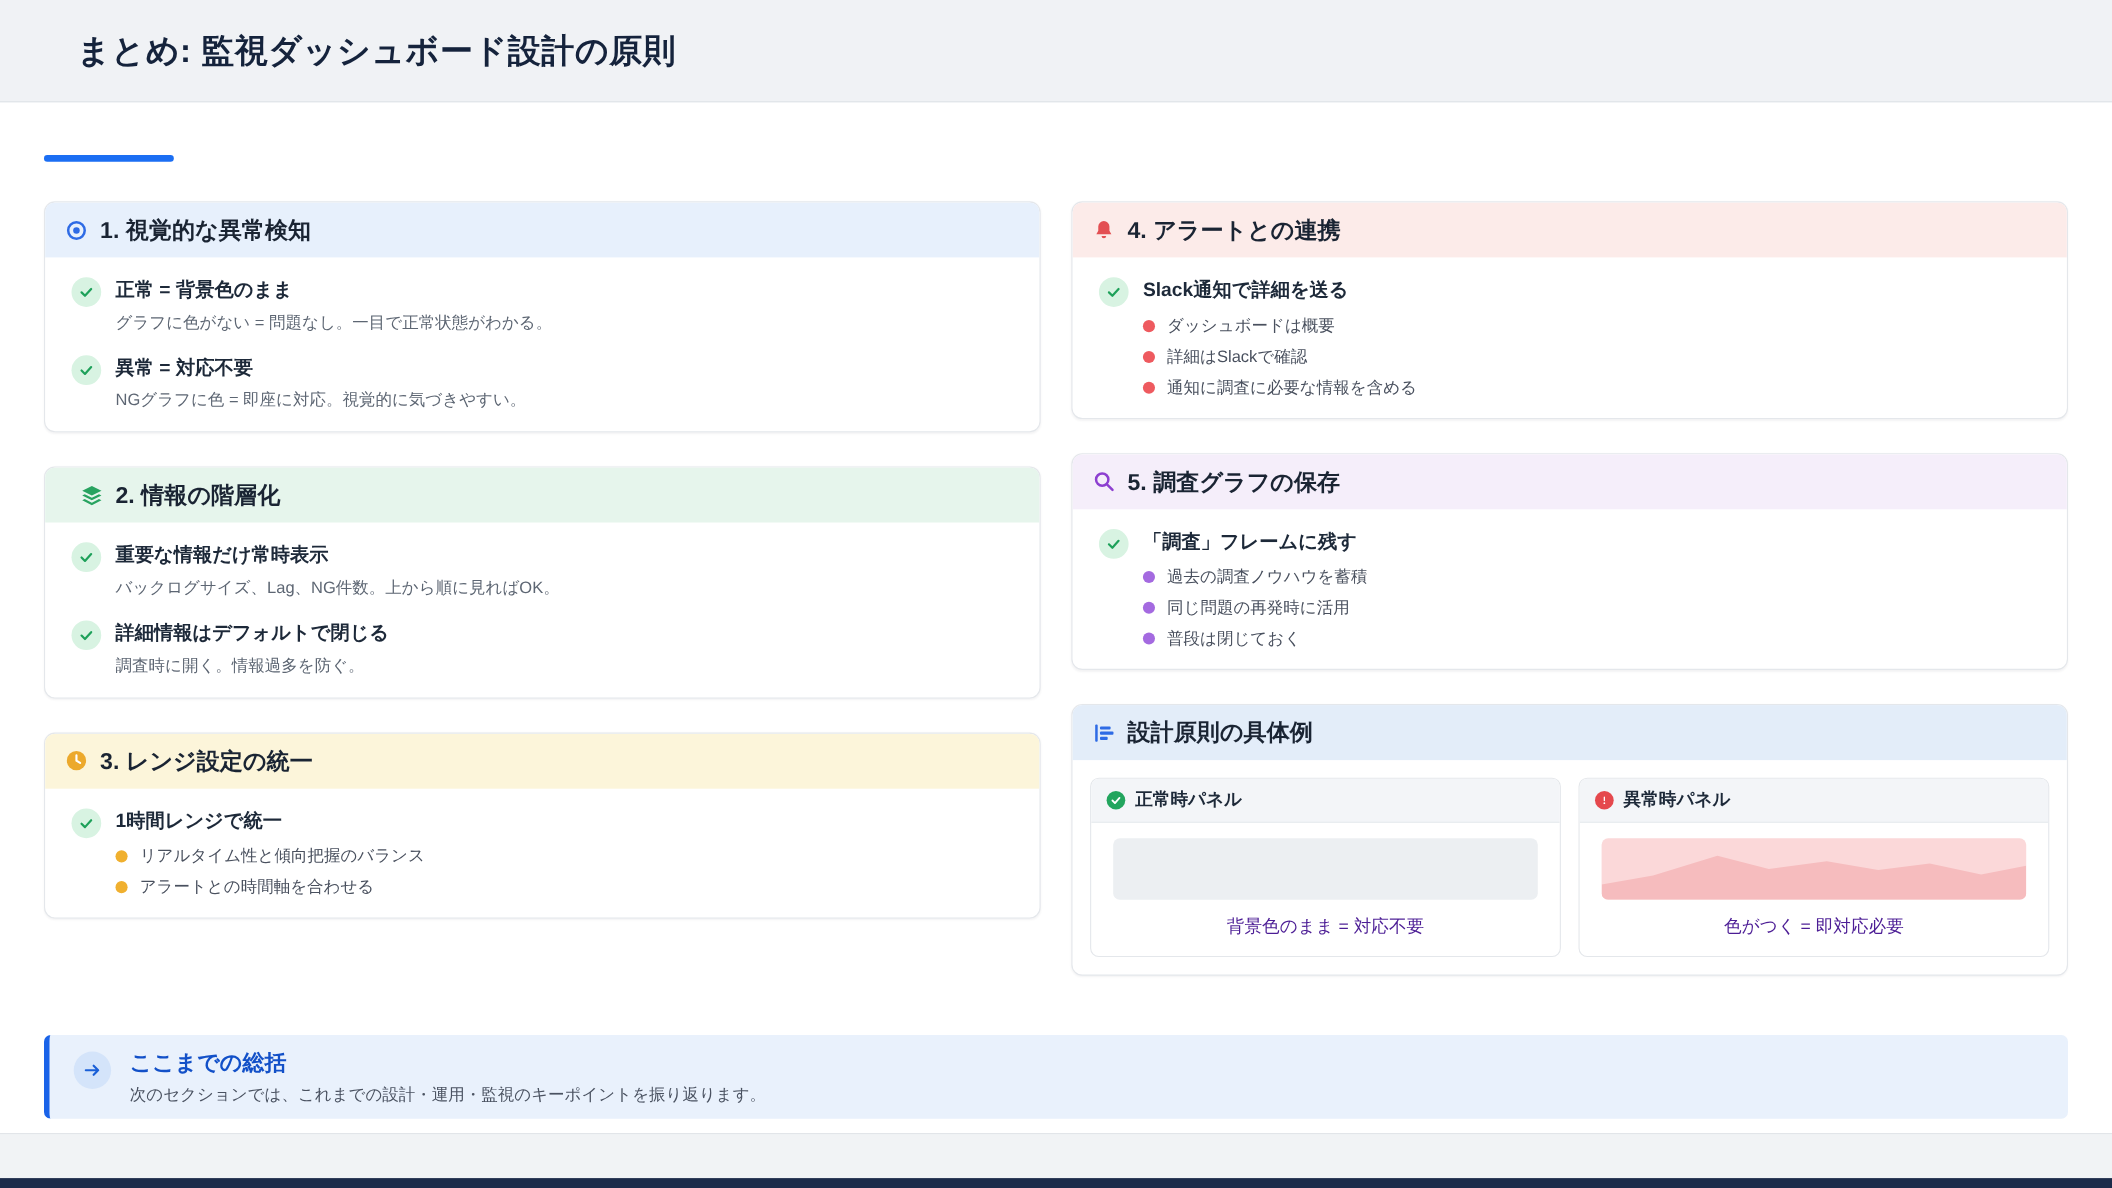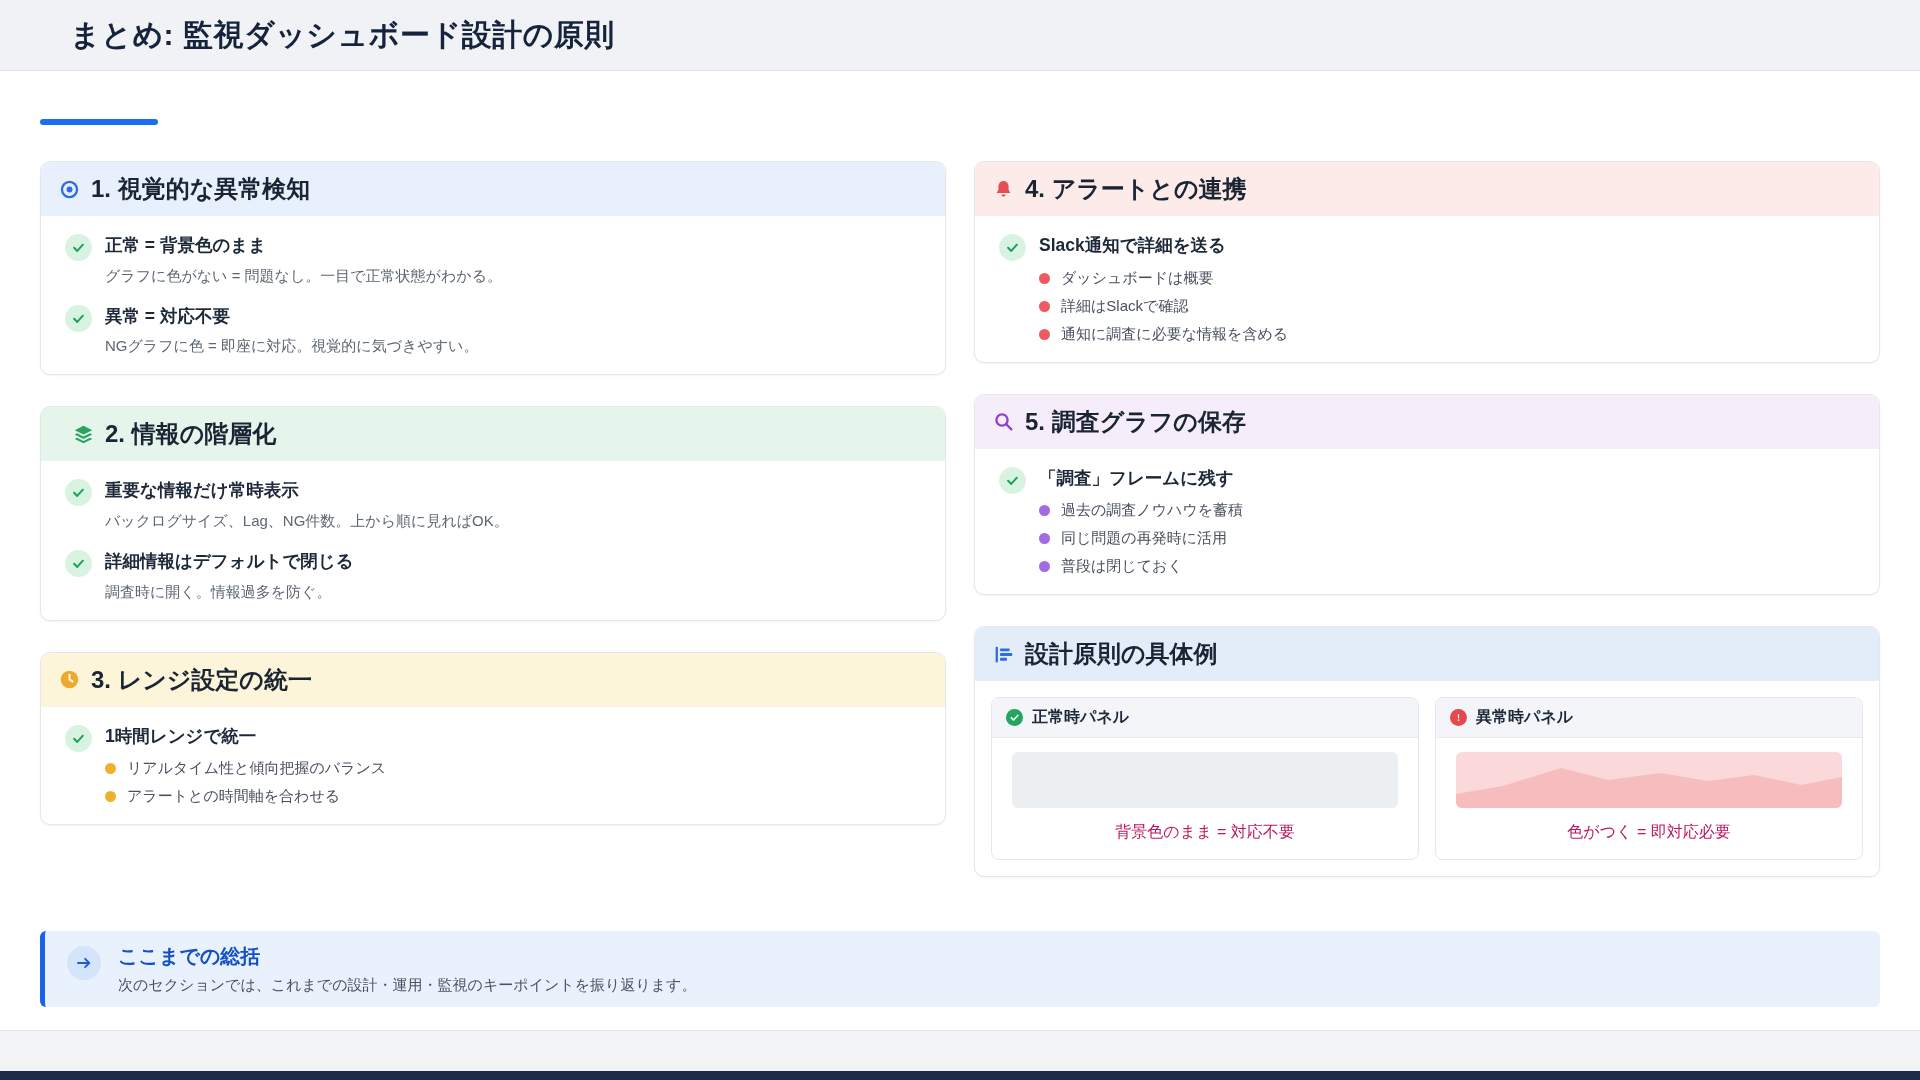--- a/index.html
+++ b/index.html
@@ -7,21 +7,21 @@
   body {
     font-family: "Liberation Sans", "DejaVu Sans", sans-serif;
     background: #ffffff;
     color: #1d2939;
     position: relative;
     overflow: hidden;
   }
 
   
   .page-header {
-    height: 71px;
+    height: 93px;
     background: #f0f2f5;
     border-bottom: 1px solid #dfe3e8;
     display: flex;
     align-items: center;
     padding: 0 70px;
   }
   .page-title {
     font-size: 30px;
     font-weight: bold;
     color: #15233c;
@@ -51,21 +51,21 @@
     background: #fff;
     box-shadow: 0 1px 2px rgba(16,24,40,.05);
     overflow: hidden;
   }
   .card-header {
     display: flex;
     align-items: center;
     gap: 11px;
     padding: 11px 18px;
     min-height: 44px;
-    font-size: 24px;
+    font-size: 21px;
     font-weight: bold;
     color: #1a2433;
   }
   .theme-blue      { background: #e7f0fc; }
   .theme-green     { background: #e6f5ec; padding-left: 32px; }
   .theme-yellow    { background: #fcf5da; }
   .theme-red       { background: #fcebe9; }
   .theme-purple    { background: #f5eefa; align-items: center; }
   .theme-lightblue { background: #e3edf9; }
 
@@ -108,21 +108,21 @@
     display: flex; align-items: center; justify-content: center; flex: none;
   }
   .badge svg { width: 11px; height: 11px; }
   .badge-green { background: #22a55e; color: #fff; }
   .badge-red   { background: #e5484d; color: #fff; }
   .panel-body { padding: 14px 20px 16px; }
   .chart-block { height: 56px; border-radius: 6px; overflow: hidden; }
   .gray-block  { background: #eceff2; }
   .pink-block  { background: #fbd8d9; }
   .pink-block svg { width: 100%; height: 100%; display: block; }
-  .panel-caption { text-align: center; font-size: 16px; color: #be185d; margin-top: 14px; }
+  .panel-caption { text-align: center; font-size: 16px; color: #4c1d95; margin-top: 14px; }
 
   
   .summary {
     margin-top: 54px;
     background: #e9f1fc;
     border-left: 5px solid #1a63e8;
     border-radius: 6px;
     padding: 12px 22px;
     display: flex;
     align-items: flex-start;

